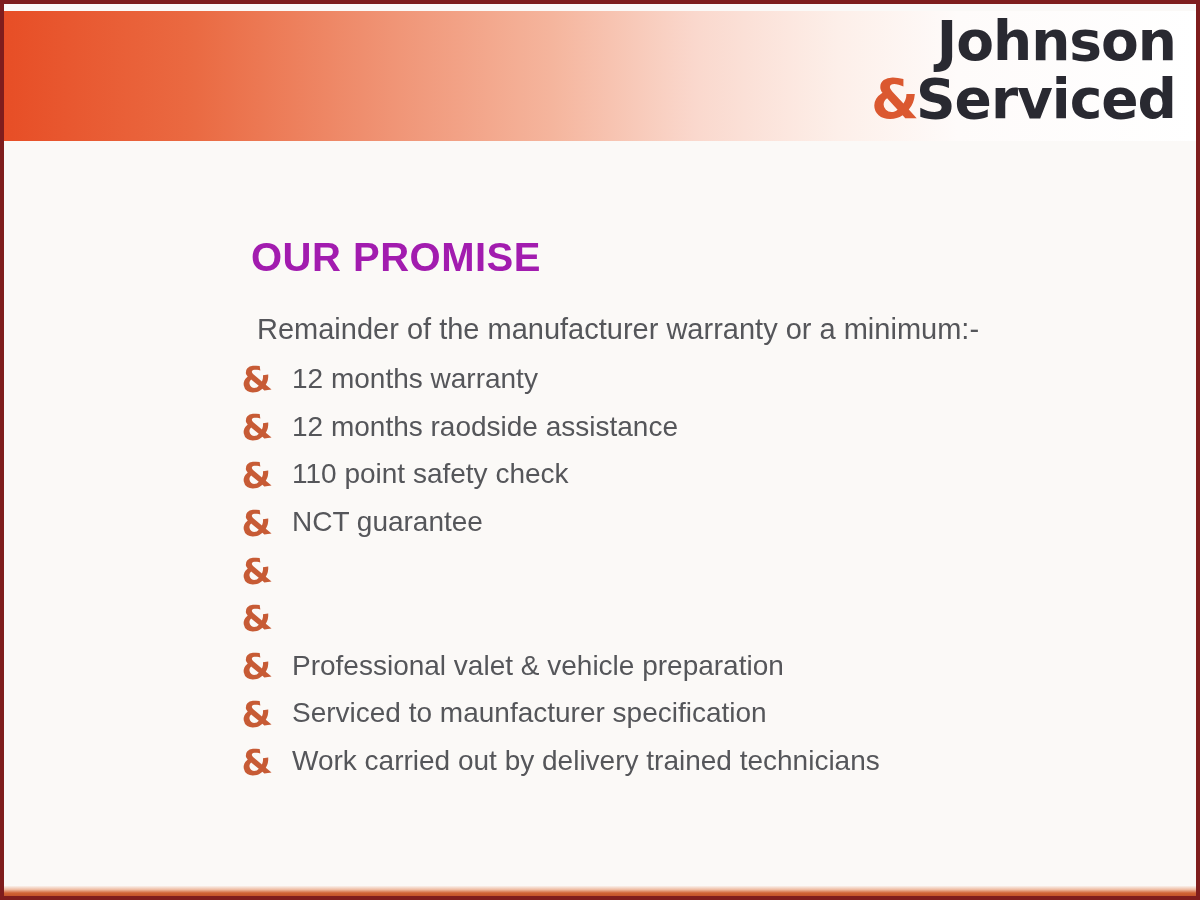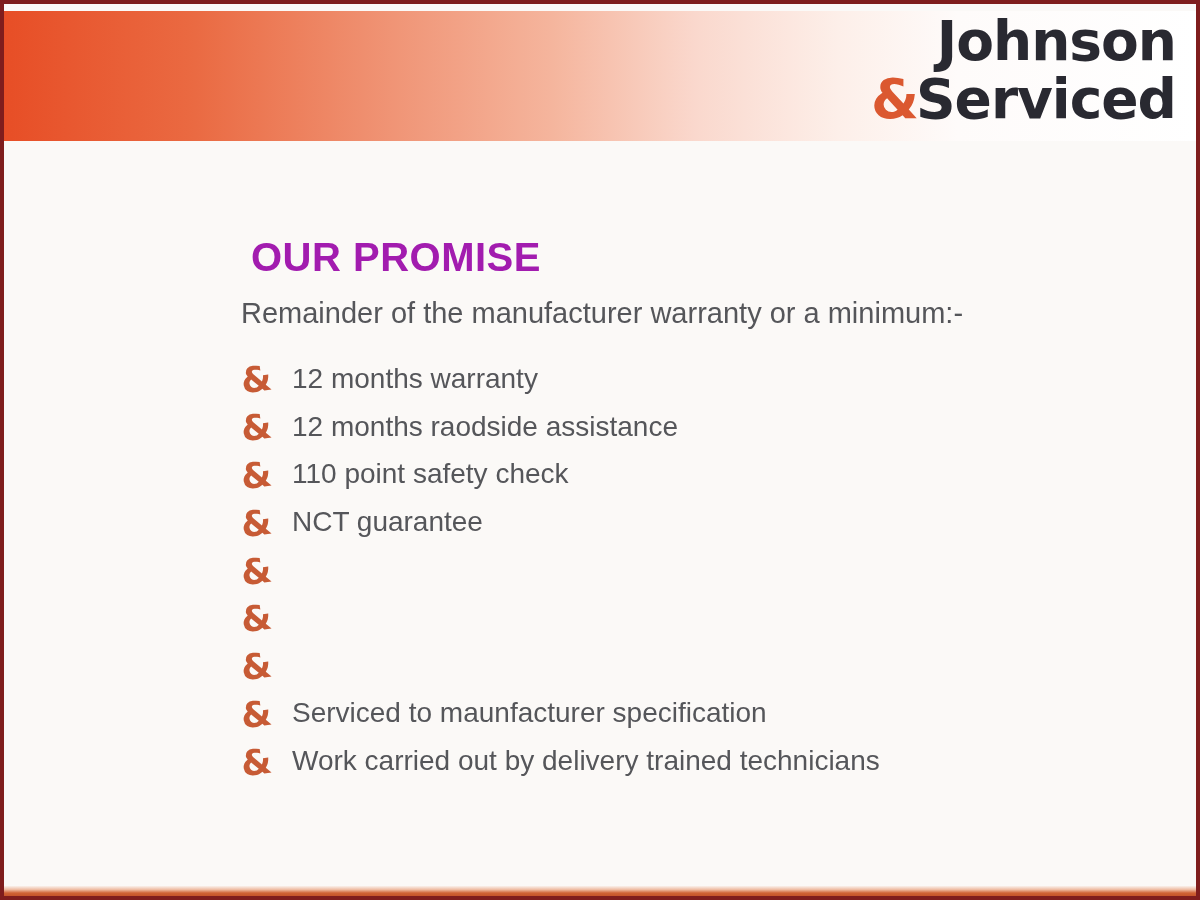--- a/index.html
+++ b/index.html
@@ -48,21 +48,21 @@
     left:237px;top:221px;
     margin:10px;
     font-size:40px;
     font-weight:bold;
     letter-spacing:0.5px;
     color:#a21caf;
   }
   .subtitle{
     position:absolute;
     left:237px;top:291px;
-    margin:0;
+    margin:16px;
     font-size:29px;
     line-height:36px;
     color:#55565A;
   }
   .promise-list{
     position:absolute;
     left:237px;top:351px;
     margin:0;padding:0;
     list-style:none;
   }
@@ -134,20 +134,21 @@
         <span class="item-text">NCT guarantee</span>
       </li>
     <li>
         <span class="amp-bullet">&amp;</span>
       </li>
     <li>
         <span class="amp-bullet">&amp;</span>
       </li>
     <li>
         <span class="amp-bullet">&amp;</span>
+        <span class="item-text">Professional valet &amp; vehicle preparation</span>
       </li>
     <li>
         <span class="amp-bullet">&amp;</span>
         <span class="item-text">Serviced to maunfacturer specification</span>
       </li>
     <li>
         <span class="amp-bullet">&amp;</span>
         <span class="item-text">Work carried out by delivery trained technicians</span>
       </li>
   </ul>

